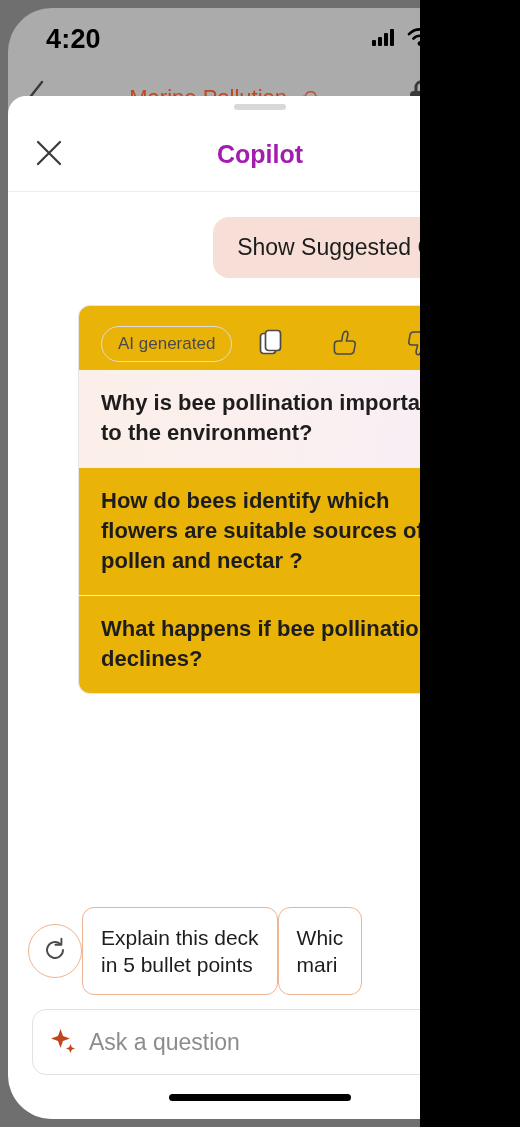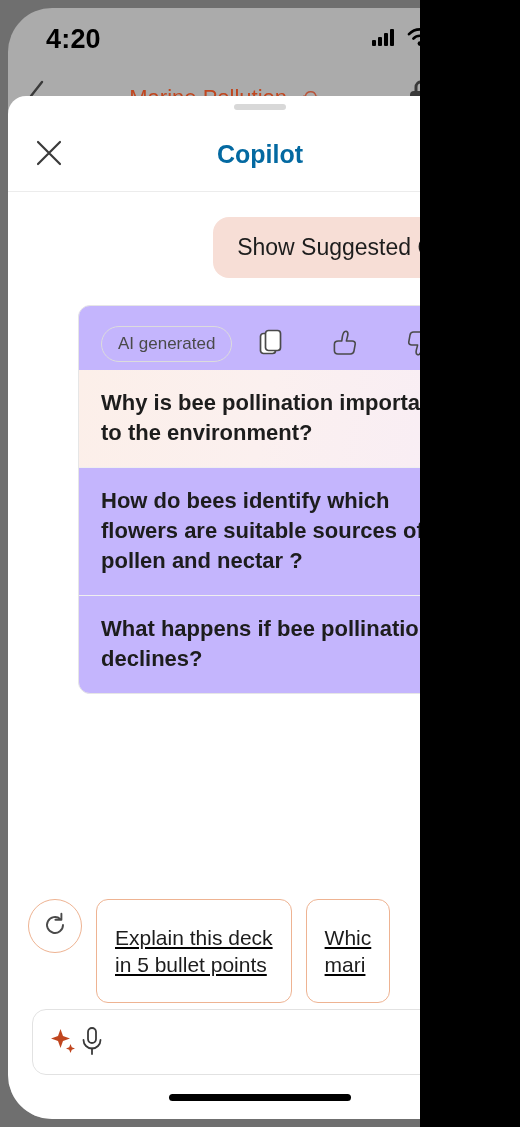--- a/index.html
+++ b/index.html
@@ -115,21 +115,21 @@
     padding: 0 26px;
     border-bottom: 1px solid #ececec;
     position: relative;
   }
   #sheet-title {
     position: absolute;
     left: 0; right: 0;
     text-align: center;
     font-size: 25px;
     font-weight: bold;
-    color: #0369a1;
+    color: #a21caf;
     pointer-events: none;
   }
   .hdr-btn {
     position: relative;
     z-index: 2;
     background: none;
     border: none;
     padding: 0;
     cursor: pointer;
     display: flex;
@@ -157,21 +157,21 @@
     font-size: 23px;
     padding: 17px 24px;
     border-radius: 16px;
     max-width: 330px;
   }
 
   #answer-card {
     margin-top: 27px;
     border: 1px solid #e6e6e6;
     border-radius: 12px;
-    background: #c4b5fd;
+    background: #eab308;
     overflow: hidden;
   }
 
   #card-toolbar {
     display: flex;
     align-items: center;
     padding: 20px 22px 8px 22px;
   }
   #ai-chip {
     border: 1px solid #dcdcdc;
@@ -233,24 +233,23 @@
     justify-content: center;
     padding-top: 14px;
     cursor: pointer;
   }
 
   
   #chips-row {
     flex: none;
     height: 104px;
     display: flex;
-    gap: 14px;
+    align-items: center;
     padding: 0 0 0 20px;
     overflow: hidden;
-    text-decoration: underline;
   }
   #refresh-btn {
     flex: none;
     width: 54px; height: 54px;
     border-radius: 50%;
     border: 1.5px solid #eeb392;
     background: #fff;
     display: flex;
     align-items: center;
     justify-content: center;
@@ -491,20 +490,21 @@
     </div>
 
     <div id="composer">
       <div id="composer-box">
         <span class="comp-icon">
           <svg width="30" height="30" viewBox="0 0 30 30">
             <path d="M11.5 2 L14 9 L21 11.5 L14 14 L11.5 21 L9 14 L2 11.5 L9 9 z" fill="#c0461f"></path>
             <path d="M21.5 17 L22.8 20.2 L26 21.5 L22.8 22.8 L21.5 26 L20.2 22.8 L17 21.5 L20.2 20.2 z" fill="#c0461f"></path>
           </svg>
         </span>
+        <input id="ask-input" type="text" value="" placeholder="Ask a question" style="">
         <button class="comp-icon">
           <span>
             <svg width="26" height="30" viewBox="0 0 26 30">
               <rect x="9" y="2" width="8" height="15" rx="4" stroke="#3a3a3a" stroke-width="1.8" fill="none"></rect>
               <path d="M4.5 14 a8.5 8.5 0 0 0 17 0" stroke="#3a3a3a" stroke-width="1.8" fill="none" stroke-linecap="round"></path>
               <path d="M13 22.5 V28" stroke="#3a3a3a" stroke-width="1.8" stroke-linecap="round"></path>
             </svg>
           </span>
         </button>
       </div>

